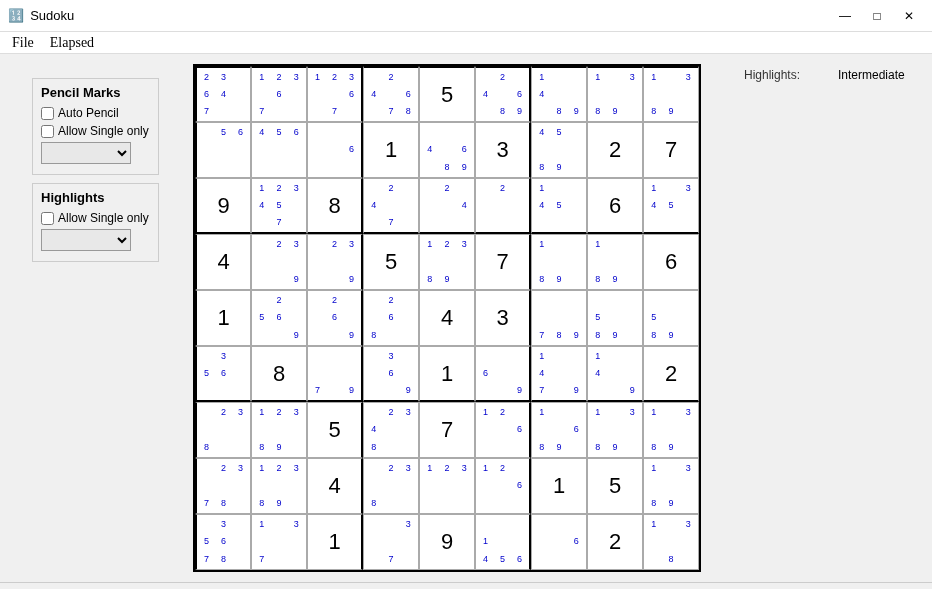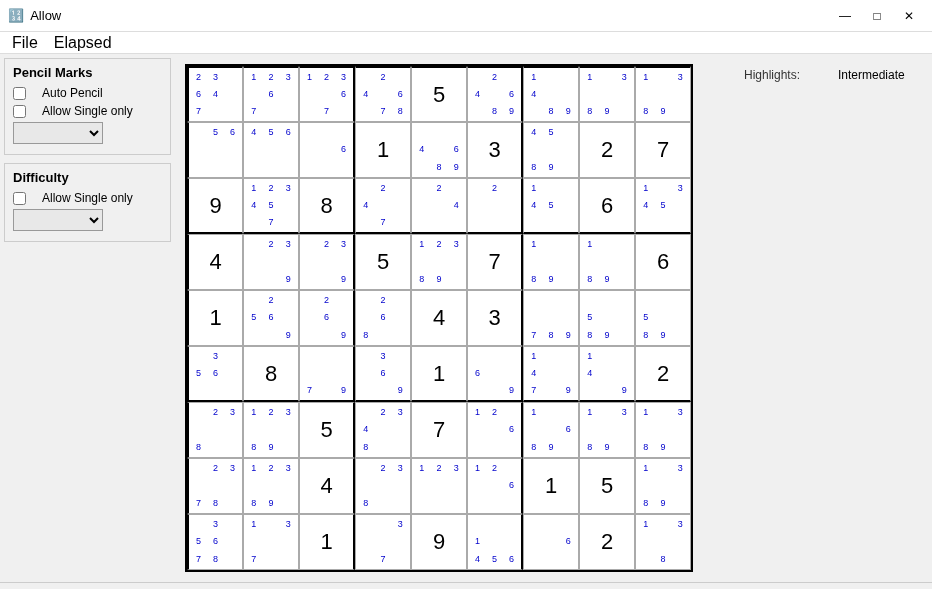--- a/index.html
+++ b/index.html
@@ -47,52 +47,54 @@
     .menu-bar {
       background: #fff;
       display: flex;
       padding: 2px 4px;
       border-bottom: 1px solid #ddd;
       height: 22px;
       align-items: center;
     }
     .menu-item {
       padding: 2px 8px;
-      font-size: 16px;
+      font-size: 14px;
       cursor: pointer;
+      font-family: Liberation Serif, serif;
     }
     
     .main-content {
       display: flex;
       flex: 1;
       background: #f0f0f0;
     }
     
     .left-panel {
       width: 175px;
-      padding: 4px;
+      padding: 24px;
       display: flex;
       flex-direction: column;
       gap: 8px;
+      margin-left: 8px;
     }
     .panel-section {
       background: #f0f0f0;
       border: 1px solid #ccc;
       padding: 6px 8px 10px 8px;
     }
     .panel-title {
       font-weight: bold;
       font-size: 13px;
       margin-bottom: 6px;
       color: #000;
     }
     .checkbox-row {
       display: flex;
       align-items: center;
-      gap: 16px;
+      gap: 4px;
       font-size: 12px;
       margin-bottom: 4px;
     }
     .checkbox-row input[type=checkbox] {
       width: 13px;
       height: 13px;
     }
     .dropdown-row {
       margin-top: 4px;
     }
@@ -189,21 +191,21 @@
       background: #f0f0f0;
       border-top: 1px solid #ccc;
     }
   </style>
 </head>
 <body>
 
 <div class="title-bar">
   <div class="title-bar-left">
     <span>🔢</span>
-    <span>Allow</span>
+    <span>Sudoku</span>
   </div>
   <div class="title-bar-right">
     <button class="title-btn">—</button>
     <button class="title-btn">□</button>
     <button class="title-btn close">✕</button>
   </div>
 </div>
 
 <div class="menu-bar">
   <span class="menu-item">File</span>
@@ -223,21 +225,21 @@
       <div class="checkbox-row">
         <input type="checkbox" style="">
         <label>Allow Single only</label>
       </div>
       <div class="dropdown-row">
         <select><option></option></select>
       </div>
     </div>
 
     <div class="panel-section">
-      <div class="panel-title">Difficulty</div>
+      <div class="panel-title">Highlights</div>
       <div class="checkbox-row">
         <input type="checkbox" style="">
         <label>Allow Single only</label>
       </div>
       <div class="dropdown-row">
         <select><option></option></select>
       </div>
     </div>
   </div>
 

